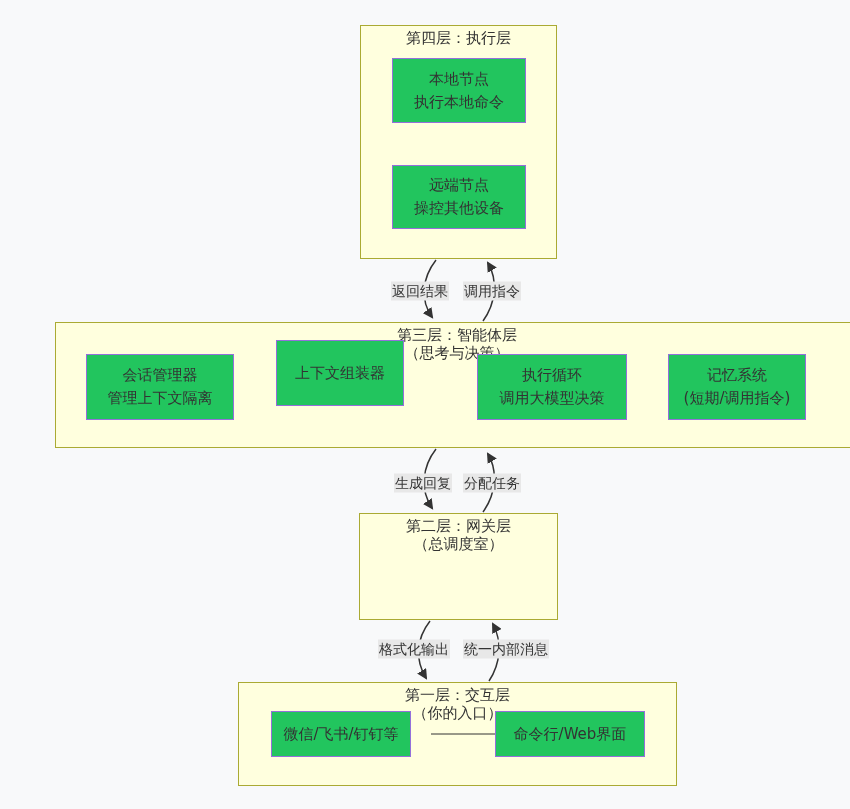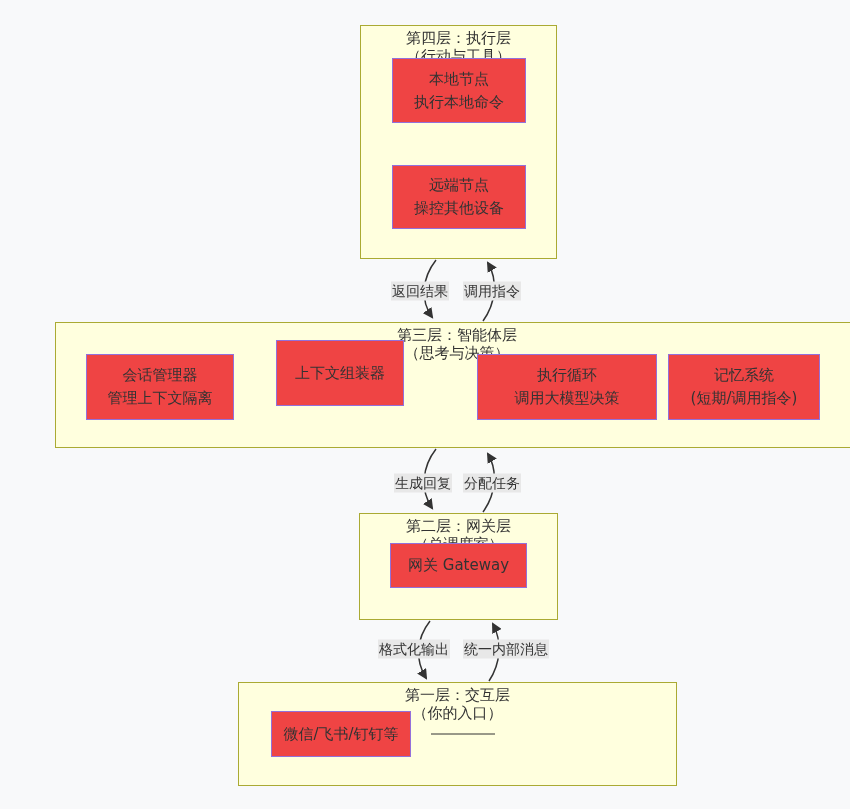--- a/index.html
+++ b/index.html
@@ -24,21 +24,21 @@
     text-align:center;font-size:15px;line-height:18px;color:#333;
     white-space:nowrap;
   }
   .cluster-sub{
     position:absolute;left:0;right:0;top:21px;
     text-align:center;font-size:15px;line-height:18px;color:#333;
     white-space:nowrap;
   }
   .node{
     position:absolute;
-    background:#ef4444;
+    background:#22c55e;
     border:1px solid #9370DB;
     z-index:3;
     box-sizing:border-box;
     display:flex;flex-direction:column;align-items:center;justify-content:center;
     text-align:center;
     font-size:15px;line-height:23px;color:#333;
   }
   .node-line{white-space:nowrap;}
   svg.edges{position:absolute;left:0;top:0;z-index:2;}
   .elabel{
@@ -51,21 +51,20 @@
     z-index:4;
   }
 </style>
 </head>
 <body>
 
 <div class="stage">
 
   <div class="cluster" style="left:320px;top:25px;width:197px;height:234px">
     <div class="cluster-title">第四层：执行层</div>
-    <div class="cluster-sub">（行动与工具）</div>
   </div>
 
   <div class="cluster" style="left:15px;top:322px;width:804px;height:126px">
     <div class="cluster-title">第三层：智能体层</div>
     <div class="cluster-sub">（思考与决策）</div>
   </div>
 
   <div class="cluster" style="left:319px;top:513px;width:199px;height:107px">
     <div class="cluster-title">第二层：网关层</div>
     <div class="cluster-sub">（总调度室）</div>
@@ -107,35 +106,35 @@
     <div class="node-line">操控其他设备</div>
   </div>
 
   <div class="node" style="left:46px;top:354px;width:148px;height:66px">
     <div class="node-line">会话管理器</div>
     <div class="node-line">管理上下文隔离</div>
   </div>
   <div class="node" style="left:236px;top:340px;width:128px;height:66px">
     <div class="node-line">上下文组装器</div>
   </div>
-  <div class="node" style="left:437px;top:354px;width:180px;height:66px">
+  <div class="node" style="left:437px;top:354px;width:150px;height:66px">
     <div class="node-line">执行循环</div>
     <div class="node-line">调用大模型决策</div>
   </div>
-  <div class="node" style="left:628px;top:354px;width:152px;height:66px">
+  <div class="node" style="left:628px;top:354px;width:138px;height:66px">
     <div class="node-line">记忆系统</div>
     <div class="node-line">(短期/调用指令)</div>
   </div>
 
-  <div class="node" style="left:350px;top:543px;width:137px;height:45px">
-    <div class="node-line">网关 Gateway</div>
-  </div>
 
   <div class="node" style="left:231px;top:711px;width:140px;height:46px">
     <div class="node-line">微信/飞书/钉钉等</div>
+  </div>
+  <div class="node" style="left:455px;top:711px;width:150px;height:46px">
+    <div class="node-line">命令行/Web界面</div>
   </div>
 
   <div class="elabel" style="left:380px;top:291px">返回结果</div>
   <div class="elabel" style="left:452px;top:291px">调用指令</div>
   <div class="elabel" style="left:383px;top:483px">生成回复</div>
   <div class="elabel" style="left:452px;top:483px">分配任务</div>
   <div class="elabel" style="left:374px;top:649px">格式化输出</div>
   <div class="elabel" style="left:466px;top:649px">统一内部消息</div>
 
 </div>

